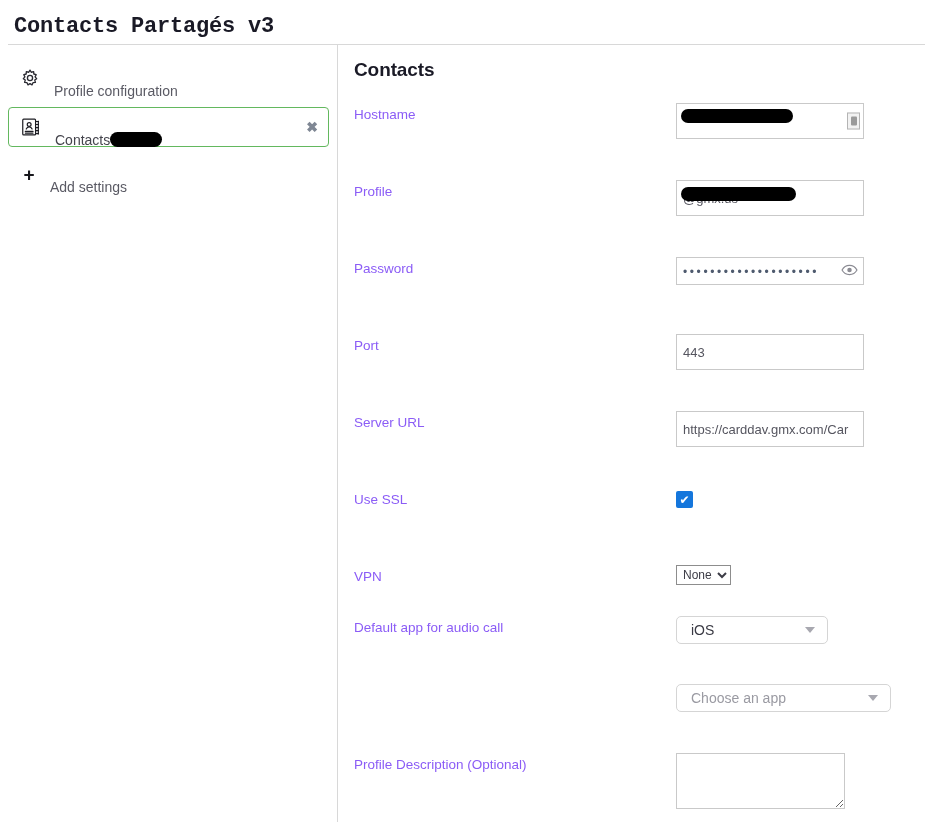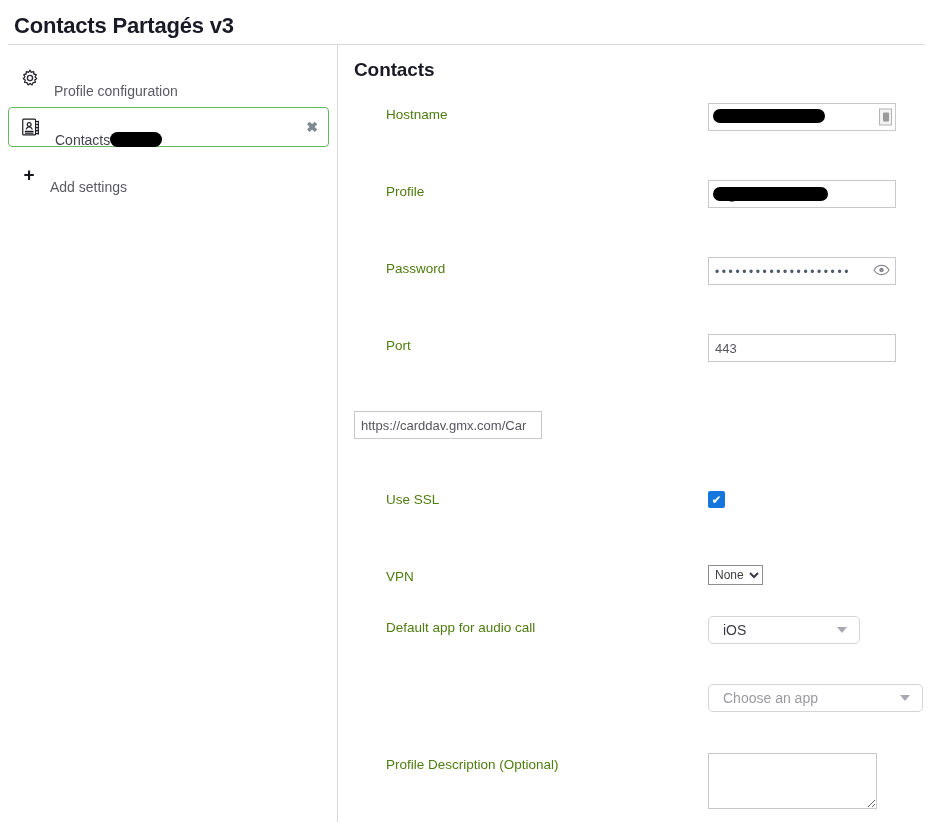--- a/index.html
+++ b/index.html
@@ -12,20 +12,21 @@
     font-family: "Liberation Sans", sans-serif;
     overflow: hidden;
   }
 
   
   #app-header {
     height: 44px;
     padding: 8px 0 0 14px;
     display: flex;
     align-items: center;
+    font-family: Liberation Mono, monospace;
   }
   #app-title {
     font-size: 22px;
     font-weight: bold;
     color: #1a1a26;
     letter-spacing: -0.2px;
   }
   #header-rule {
     height: 1px;
     background: #d8d8d8;
@@ -132,30 +133,29 @@
   .field-row {
     display: flex;
     align-items: flex-start;
     margin-bottom: 0;
     min-height: 77px;
   }
   .field-label {
     width: 322px;
     flex: 0 0 322px;
     font-size: 13.5px;
-    color: #4d7c0f;
+    color: #8b5cf6;
     padding-top: 4px;
-    margin-left: 32px;
   }
   .field-control { flex: 1 1 auto; }
 
   
   .txt {
     width: 188px;
-    height: 28px;
+    height: 36px;
     border: 1px solid #c9c9c9;
     background: #fff;
     font-size: 13px;
     font-family: "Liberation Sans", sans-serif;
     color: #55555f;
     padding: 0 6px;
     outline: none;
     border-radius: 0;
   }
   .txt::placeholder { color: #8a8a92; }
@@ -374,20 +374,21 @@
     </div>
 
     <div class="field-row">
       <div class="field-label">Port</div>
       <div class="field-control">
         <input class="txt" id="port-input" type="text" value="443" style="">
       </div>
     </div>
 
     <div class="field-row">
+      <div class="field-label">Server URL</div>
       <div class="field-control">
         <input class="txt" id="server-url-input" type="text" value="https://carddav.gmx.com/Car" style="">
       </div>
     </div>
 
     <div class="field-row">
       <div class="field-label">Use SSL</div>
       <div class="field-control">
         <div id="ssl-checkbox">
           <span>✔</span>

